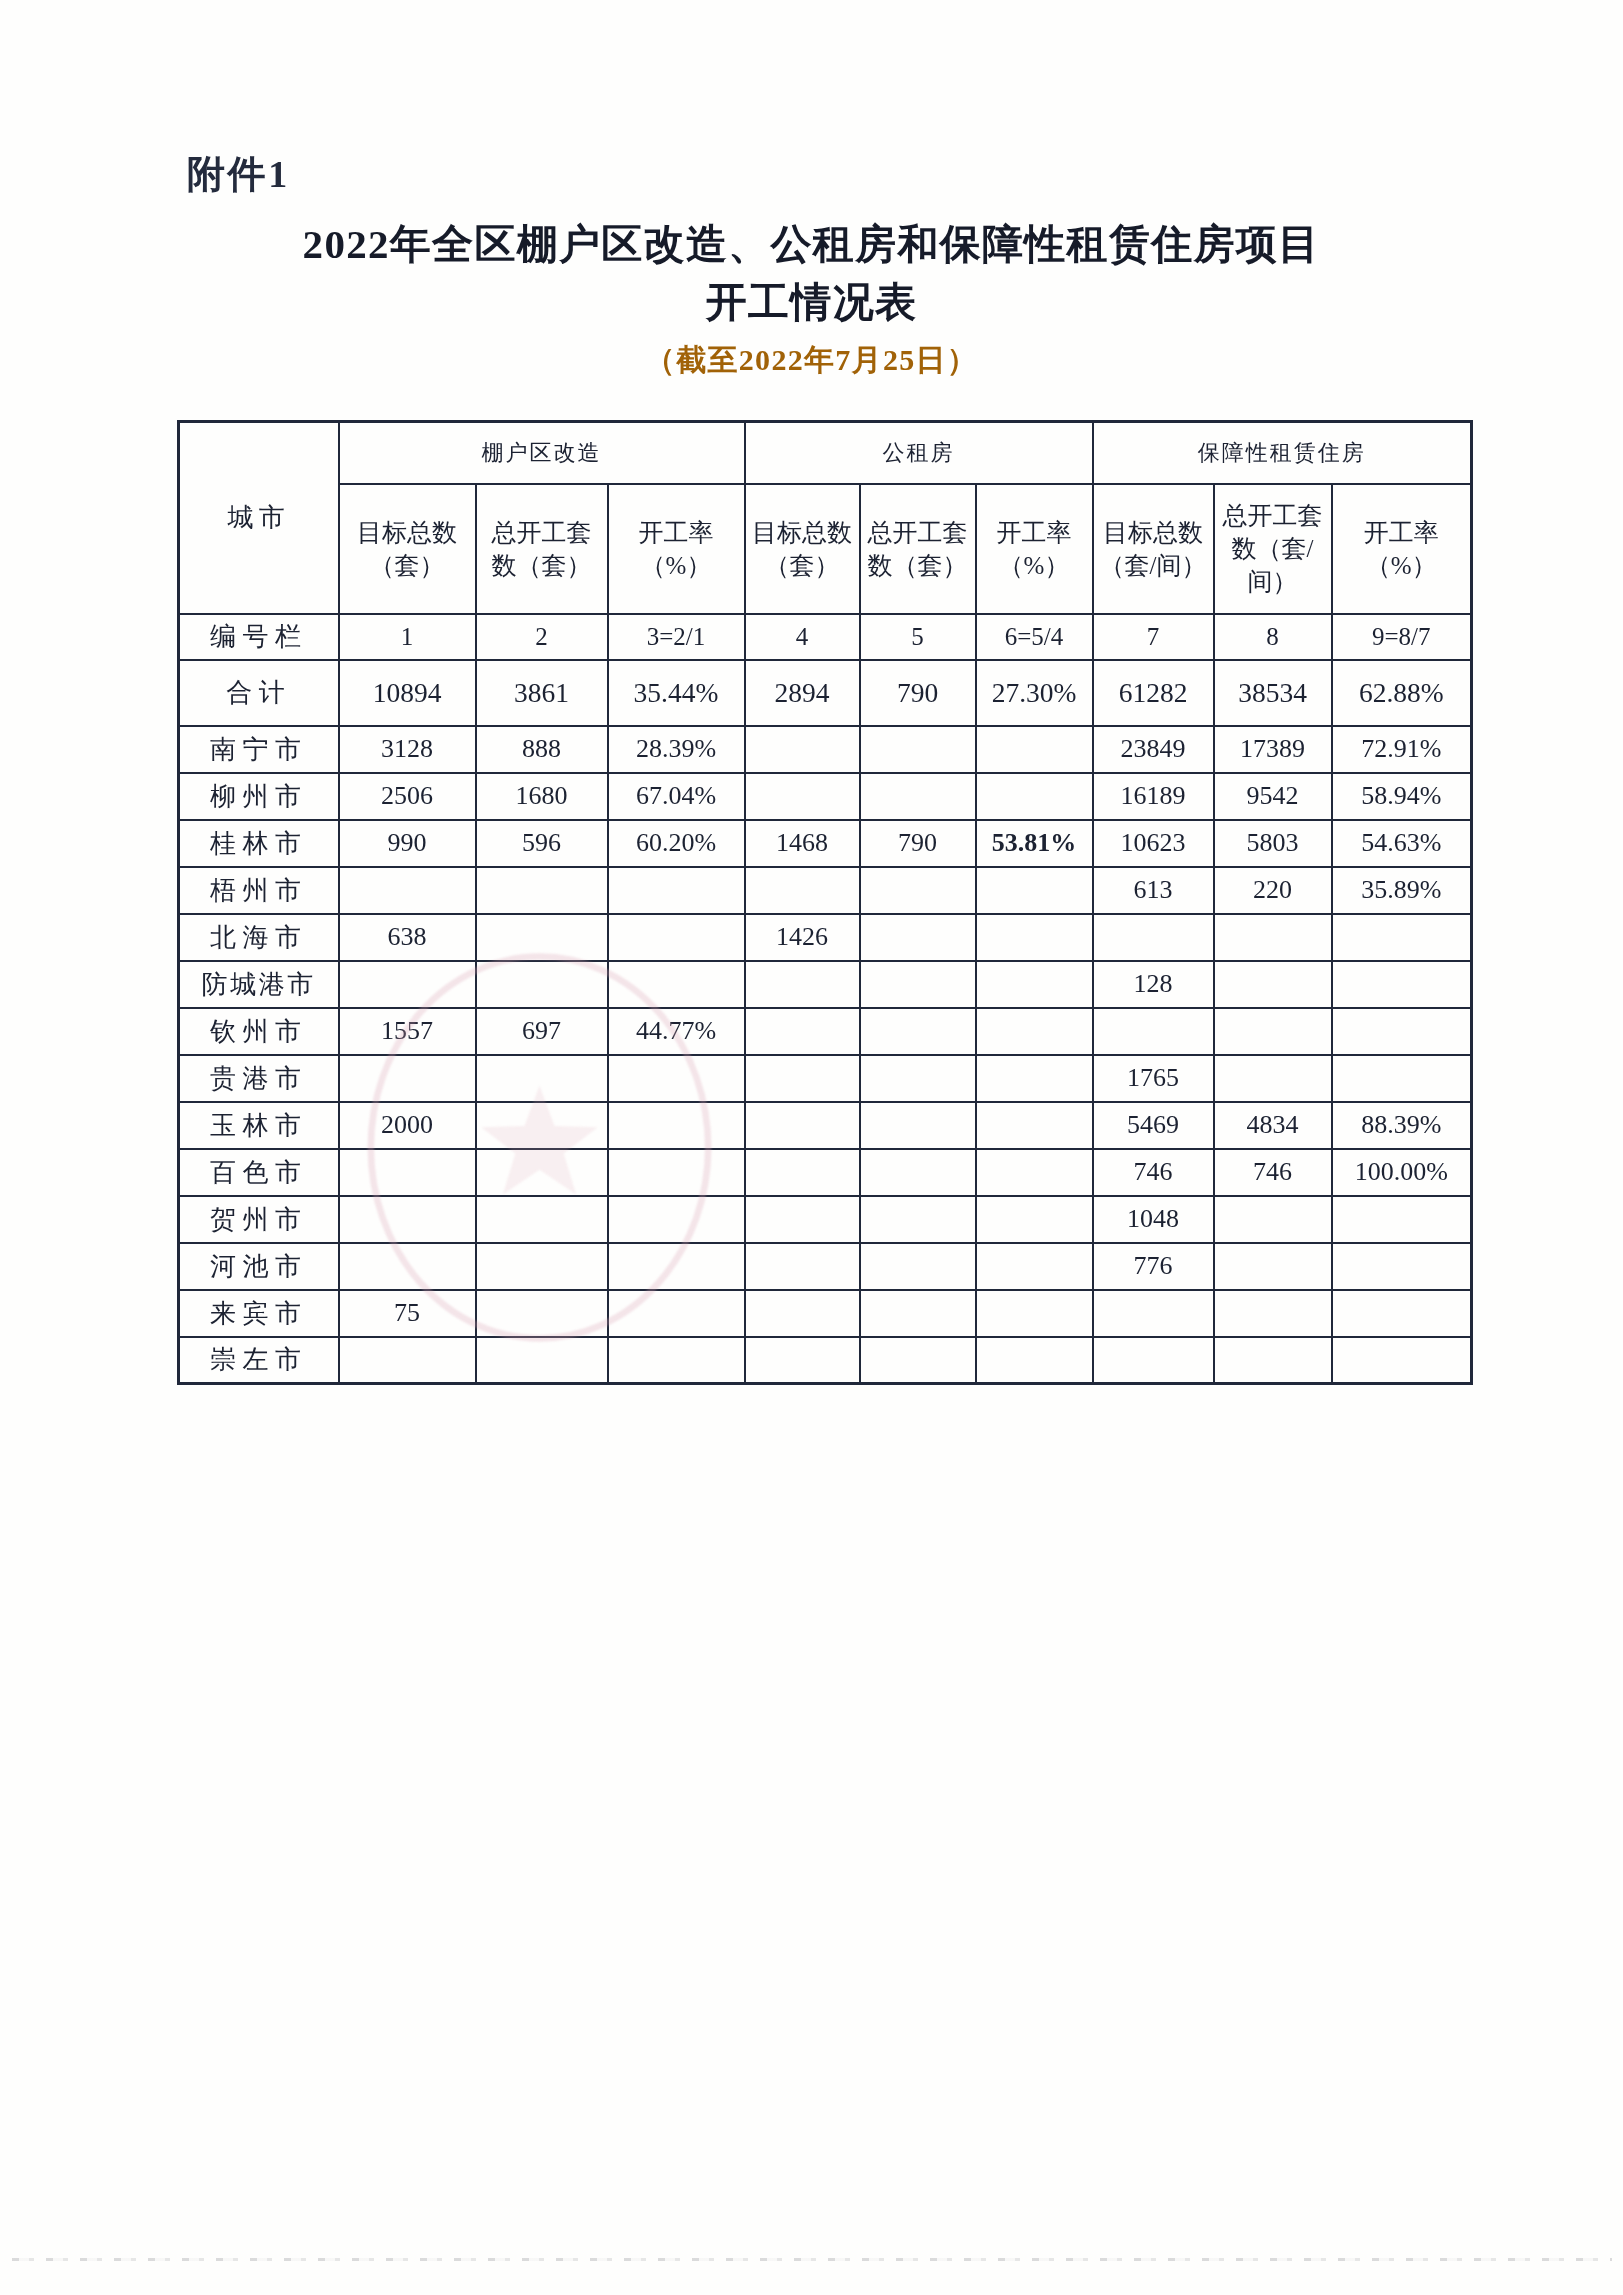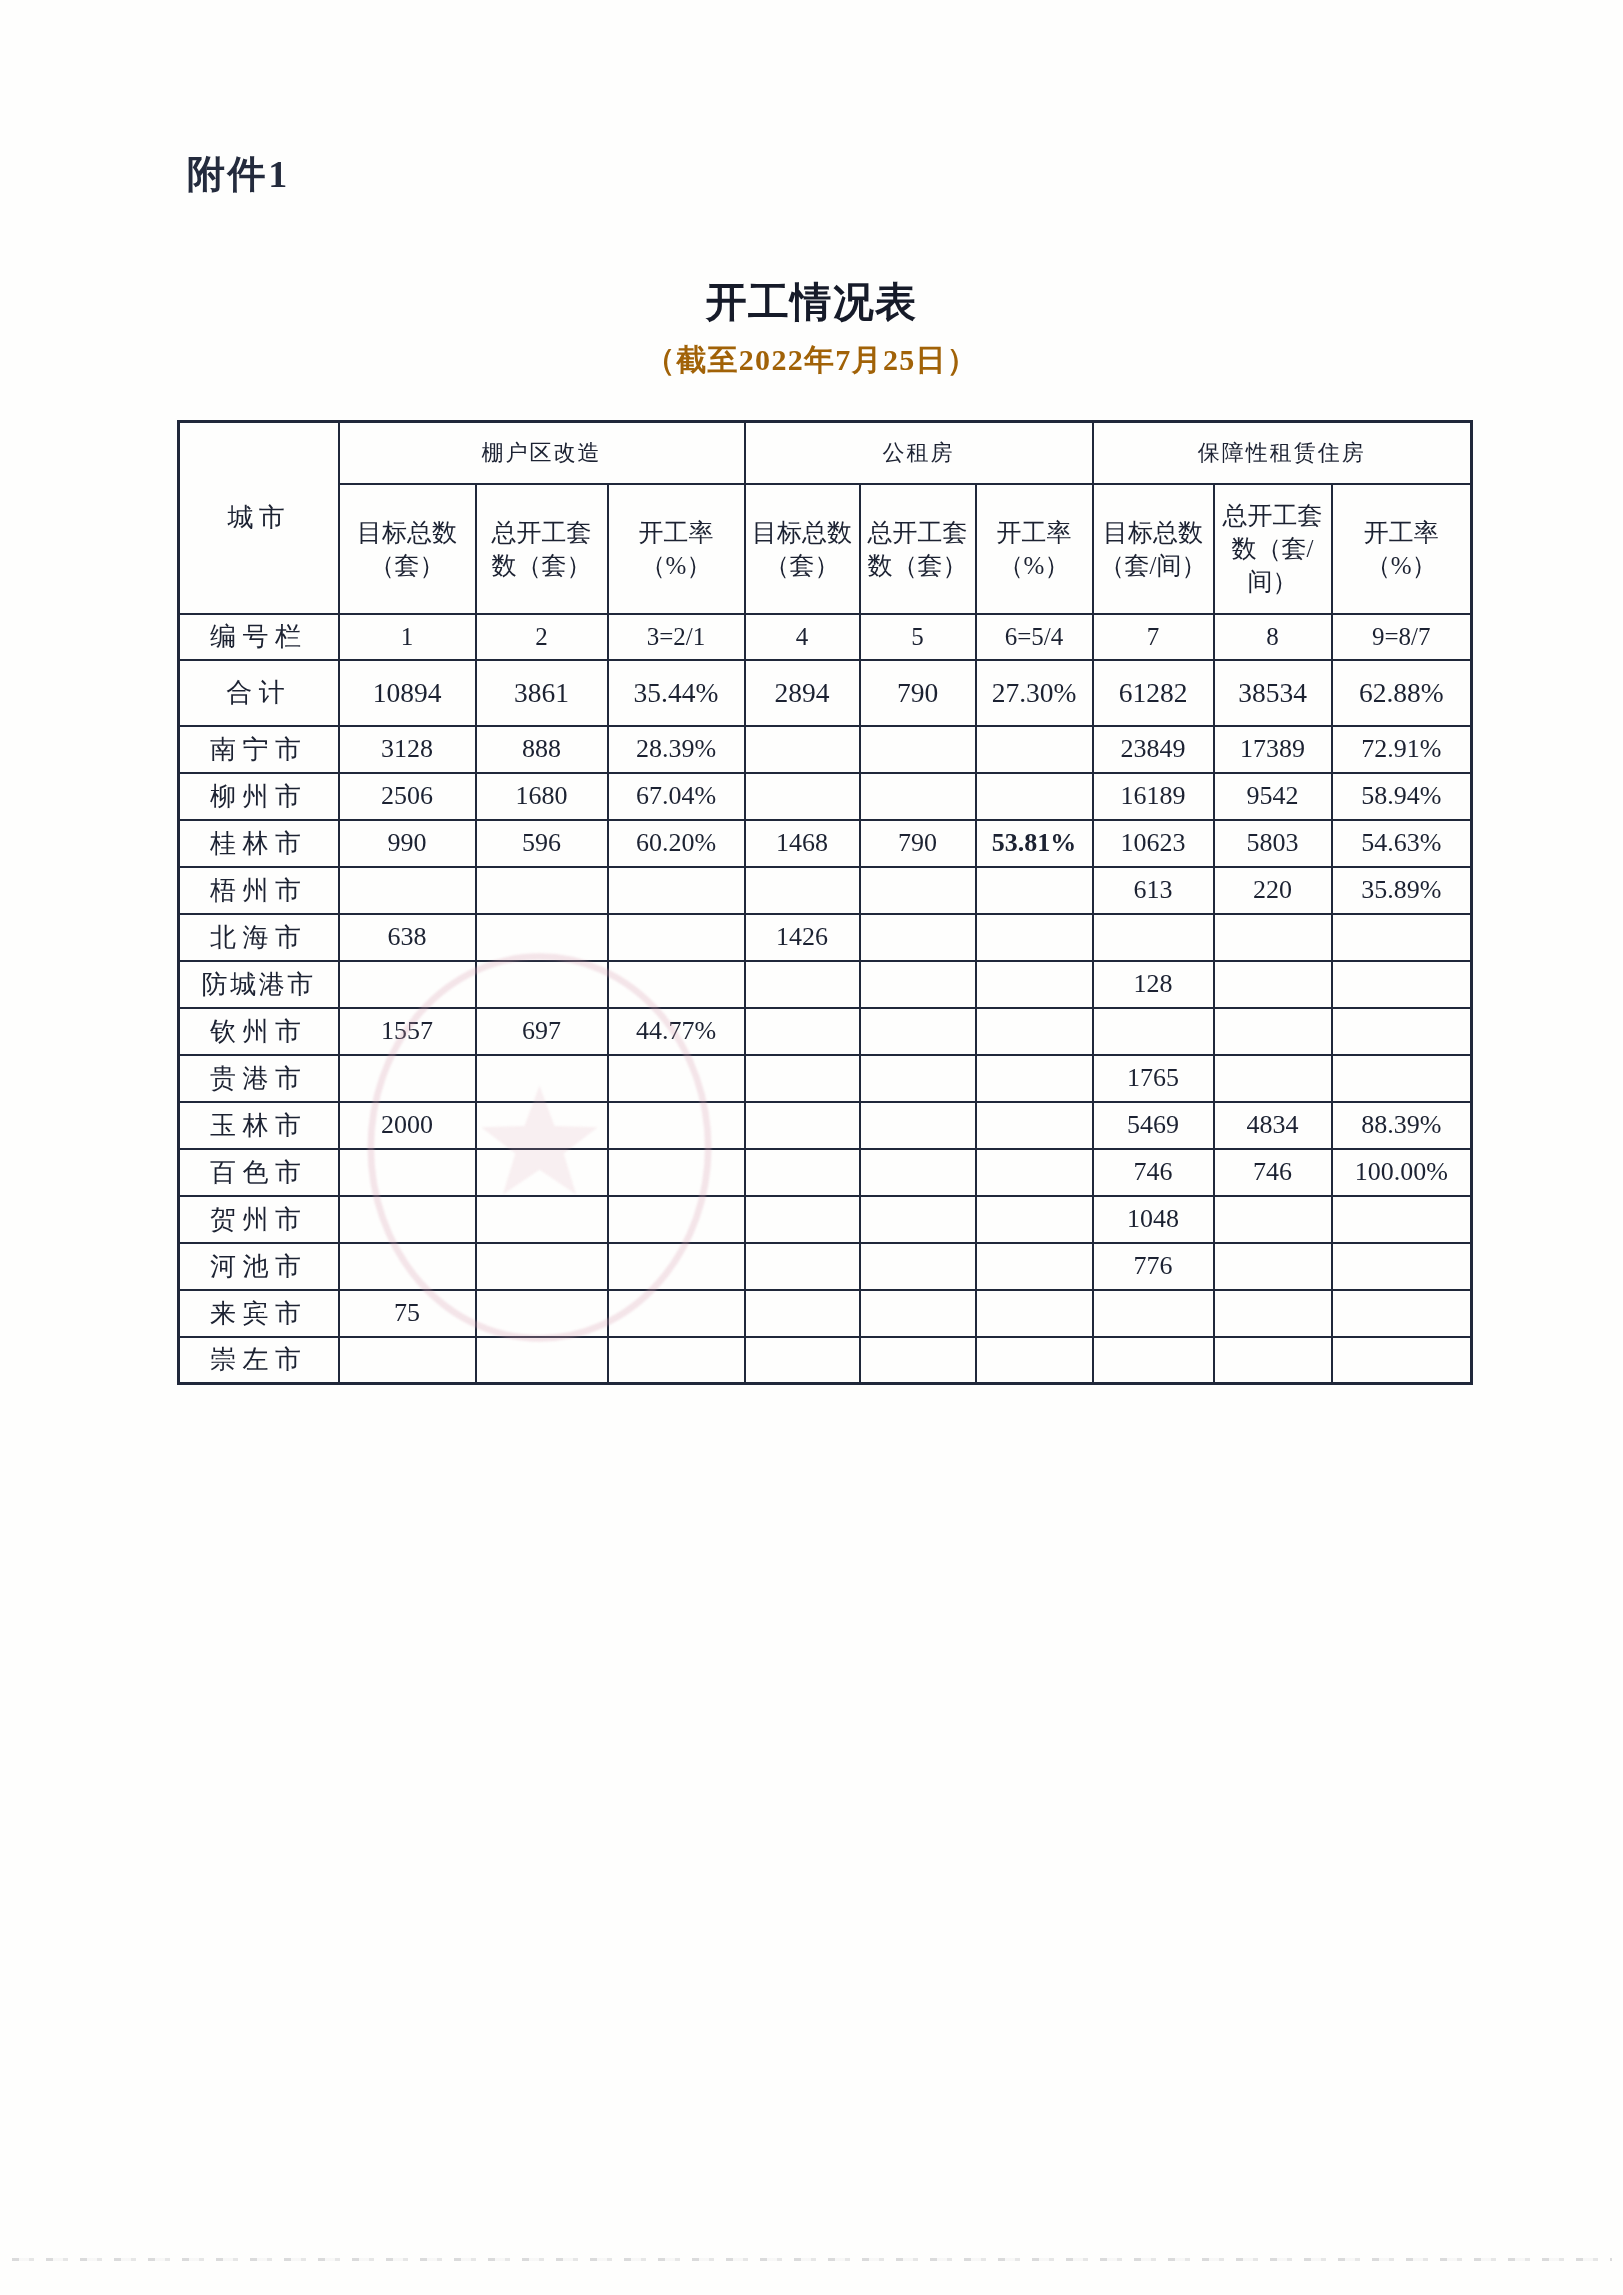--- a/index.html
+++ b/index.html
@@ -74,21 +74,21 @@
     opacity:0.55;
   }
 </style>
 </head>
 <body>
 
 <div class="page">
 
   <div class="attachment">附件1</div>
 
-  <h1 class="title"><br><span>开工情况表</span></h1>
+  <h1 class="title"><span>2022年全区棚户区改造、公租房和保障性租赁住房项目</span><br><span>开工情况表</span></h1>
 
   <div class="subtitle">（截至2022年7月25日）</div>
 
   <table class="doc">
       <colgroup>
         <col style="width: 160px;">
         <col style="width: 137px;">
         <col style="width: 132px;">
         <col style="width: 137px;">
         <col style="width: 115px;">

